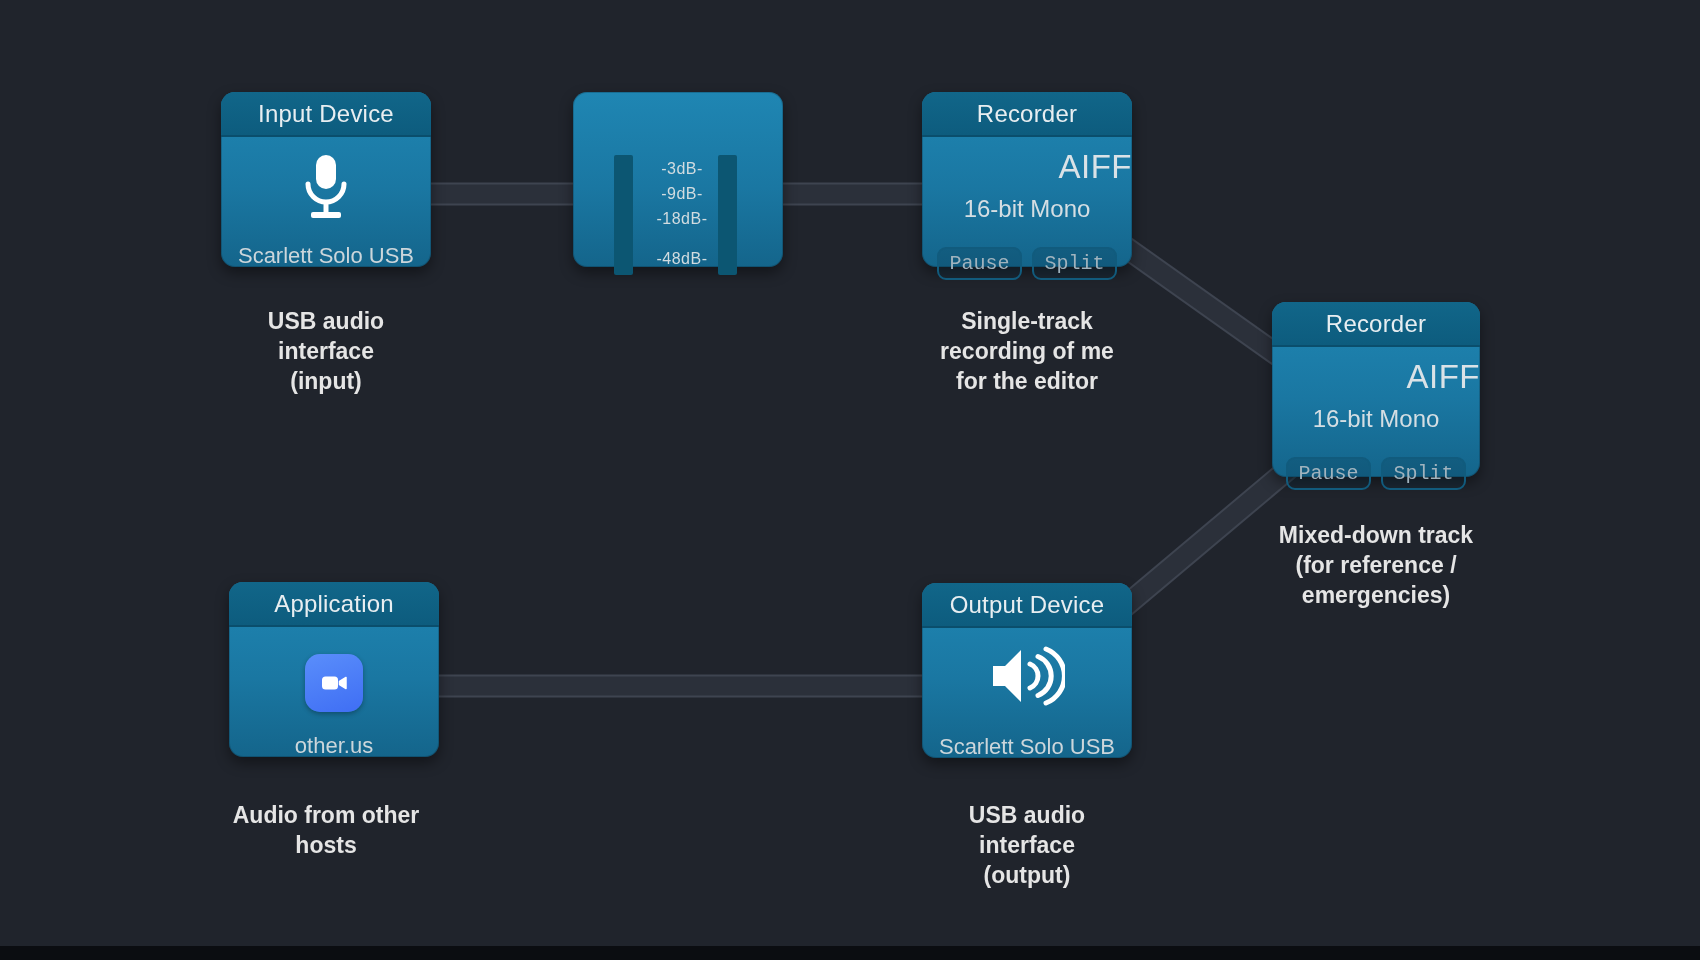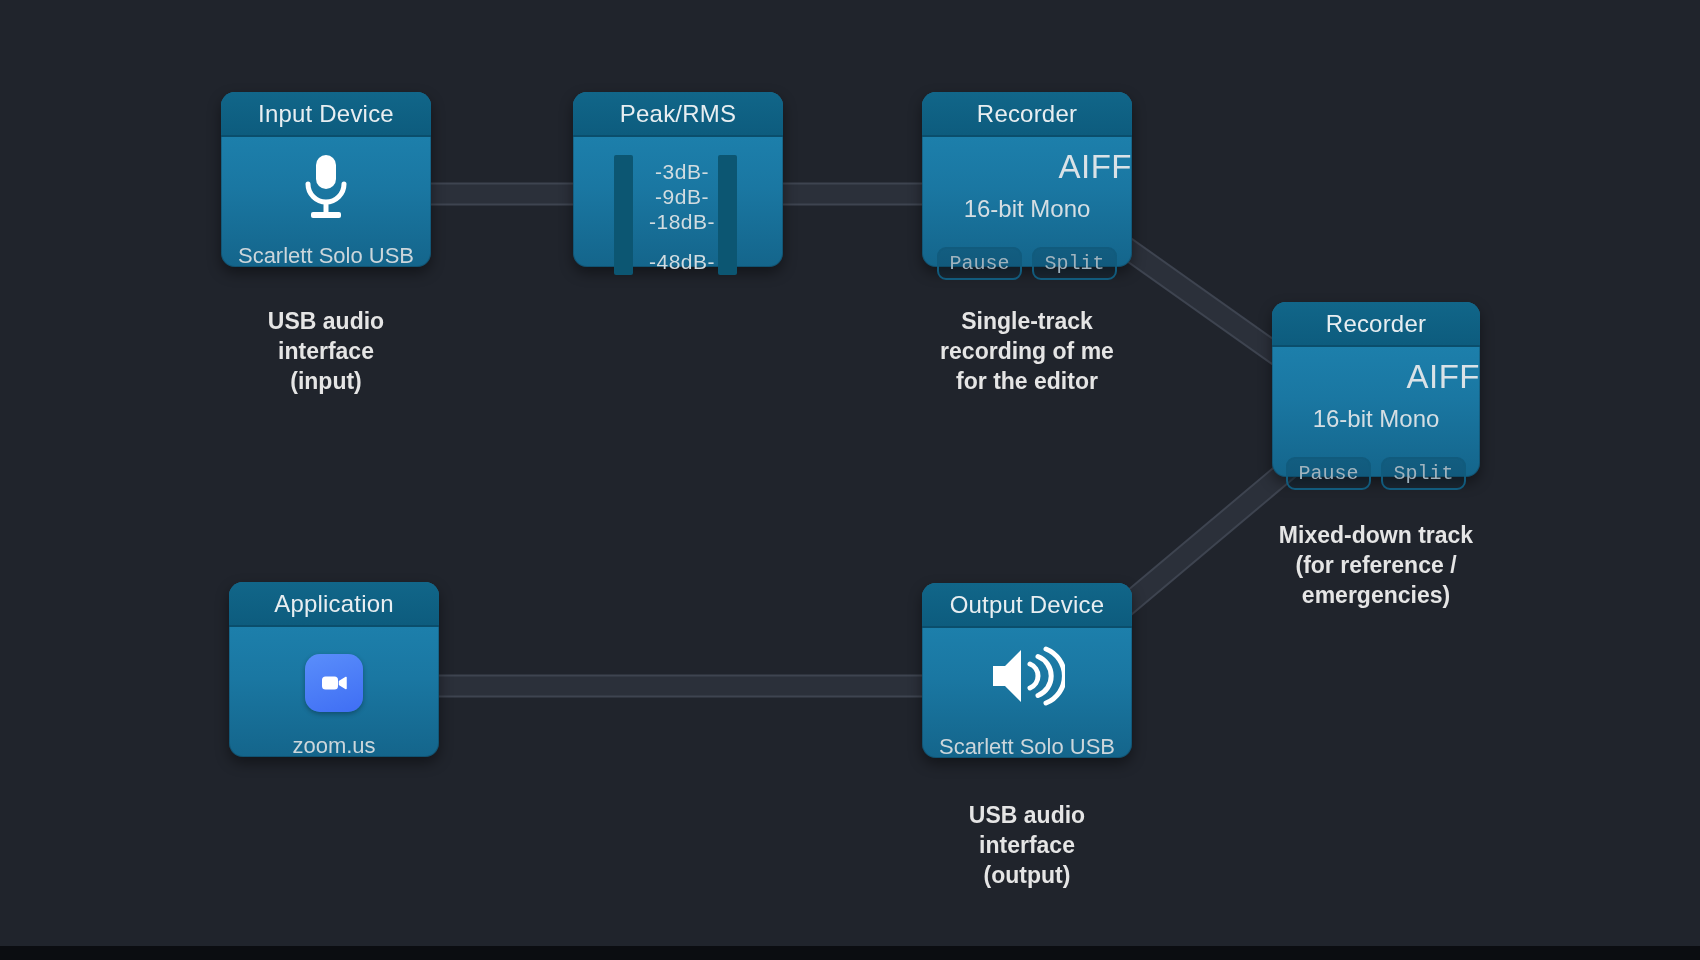--- a/index.html
+++ b/index.html
@@ -49,21 +49,21 @@
     width:58px;height:58px;border-radius:15px;
     background:linear-gradient(160deg,#5a8efb 0%,#3f6ef4 100%);
     display:flex;align-items:center;justify-content:center;
     box-shadow:0 2px 5px rgba(0,0,0,.3);
   }
 
   
   .meter-bar{position:absolute;top:63px;width:19px;height:120px;background:#0c5672;border-radius:2px;}
   .meter-bar.left{left:41px;}
   .meter-bar.right{left:145px;}
-  .tick{position:absolute;left:8px;right:0;text-align:center;color:#d2dce0;font-size:21px;letter-spacing:.5px;}
+  .tick{position:absolute;left:8px;right:0;text-align:center;color:#d2dce0;font-size:16px;letter-spacing:.5px;}
   .tick-0{top:68px;} .tick-1{top:93px;} .tick-2{top:118px;} .tick-3{top:158px;text-align:center;}
 
   
   .rec-format{position:absolute;left:0;right:0;top:56px;text-align:right;color:#dae2e7;font-size:33px;font-weight:400;letter-spacing:.5px;}
   .rec-detail{position:absolute;left:0;right:0;top:103px;text-align:center;color:#d5dee3;font-size:24px;}
   .rec-buttons{position:absolute;left:0;right:0;top:155px;display:flex;justify-content:center;gap:10px;}
   .rec-btn{
     width:85px;height:33px;box-sizing:border-box;
     background:rgba(8,48,72,.22);
     border:2px solid #115b7d;border-radius:9px;
@@ -119,23 +119,20 @@
         <rect x="16" y="1" width="20" height="34" rx="10" fill="#fff"></rect>
         <path d="M8 30 a18 18 0 0 0 36 0" stroke="#fff" stroke-width="5" fill="none" stroke-linecap="round"></path>
         <line x1="26" y1="48" x2="26" y2="58" stroke="#fff" stroke-width="5"></line>
         <rect x="11" y="58" width="30" height="6" rx="2" fill="#fff"></rect>
       </svg>
     </div>
     <div class="device-label">Scarlett Solo USB</div>
   </div>
 
   <div class="node" id="node-meter">
-    <div class="node-header">
-      <span class="node-title">Peak/RMS</span>
-    </div>
     <div class="meter-bar left"></div>
     <div class="meter-bar right"></div>
     <div class="tick tick-0">-3dB-</div>
     <div class="tick tick-1">-9dB-</div>
     <div class="tick tick-2">-18dB-</div>
     <div class="tick tick-3">-48dB-</div>
   </div>
 
   <div class="node" id="node-rec1">
     <div class="node-header">
@@ -166,21 +163,21 @@
       <span class="node-title">Application</span>
     </div>
     <div class="node-icon icon-zoom">
       <div class="zoom-badge">
         <svg width="34" height="34" viewBox="0 0 34 34">
           <rect x="5" y="10.5" width="16" height="13" rx="3.5" fill="#fff"></rect>
           <path d="M22.5 15.5 l6.5 -4 v11 l-6.5 -4 z" fill="#fff" stroke="#fff" stroke-width="1.5" stroke-linejoin="round"></path>
         </svg>
       </div>
     </div>
-    <div class="device-label">zoom.us</div>
+    <div class="device-label">other.us</div>
   </div>
 
   <div class="node" id="node-out">
     <div class="node-header">
       <span class="node-title">Output Device</span>
     </div>
     <div class="node-icon icon-speaker">
       <svg width="76" height="66" viewBox="0 0 76 66">
         <path d="M4 23 h12 l16 -16 v52 l-16 -16 H4 z" fill="#fff"></path>
         <path d="M41 21 a13 13 0 0 1 0 24" stroke="#fff" stroke-width="5" fill="none" stroke-linecap="round"></path>
@@ -193,18 +190,20 @@
 
   <div class="annotation" id="ann-input">USB audio
 interface
 (input)</div>
   <div class="annotation" id="ann-rec2">Mixed-down track
 (for reference /
 emergencies)</div>
   <div class="annotation" id="ann-rec1">Single-track
 recording of me
 for the editor</div>
+  <div class="annotation" id="ann-app">Audio from other
+hosts</div>
   <div class="annotation" id="ann-out">USB audio
 interface
 (output)</div>
 
   <div class="bottom-bar"></div>
 </div>
 
 </body></html>

